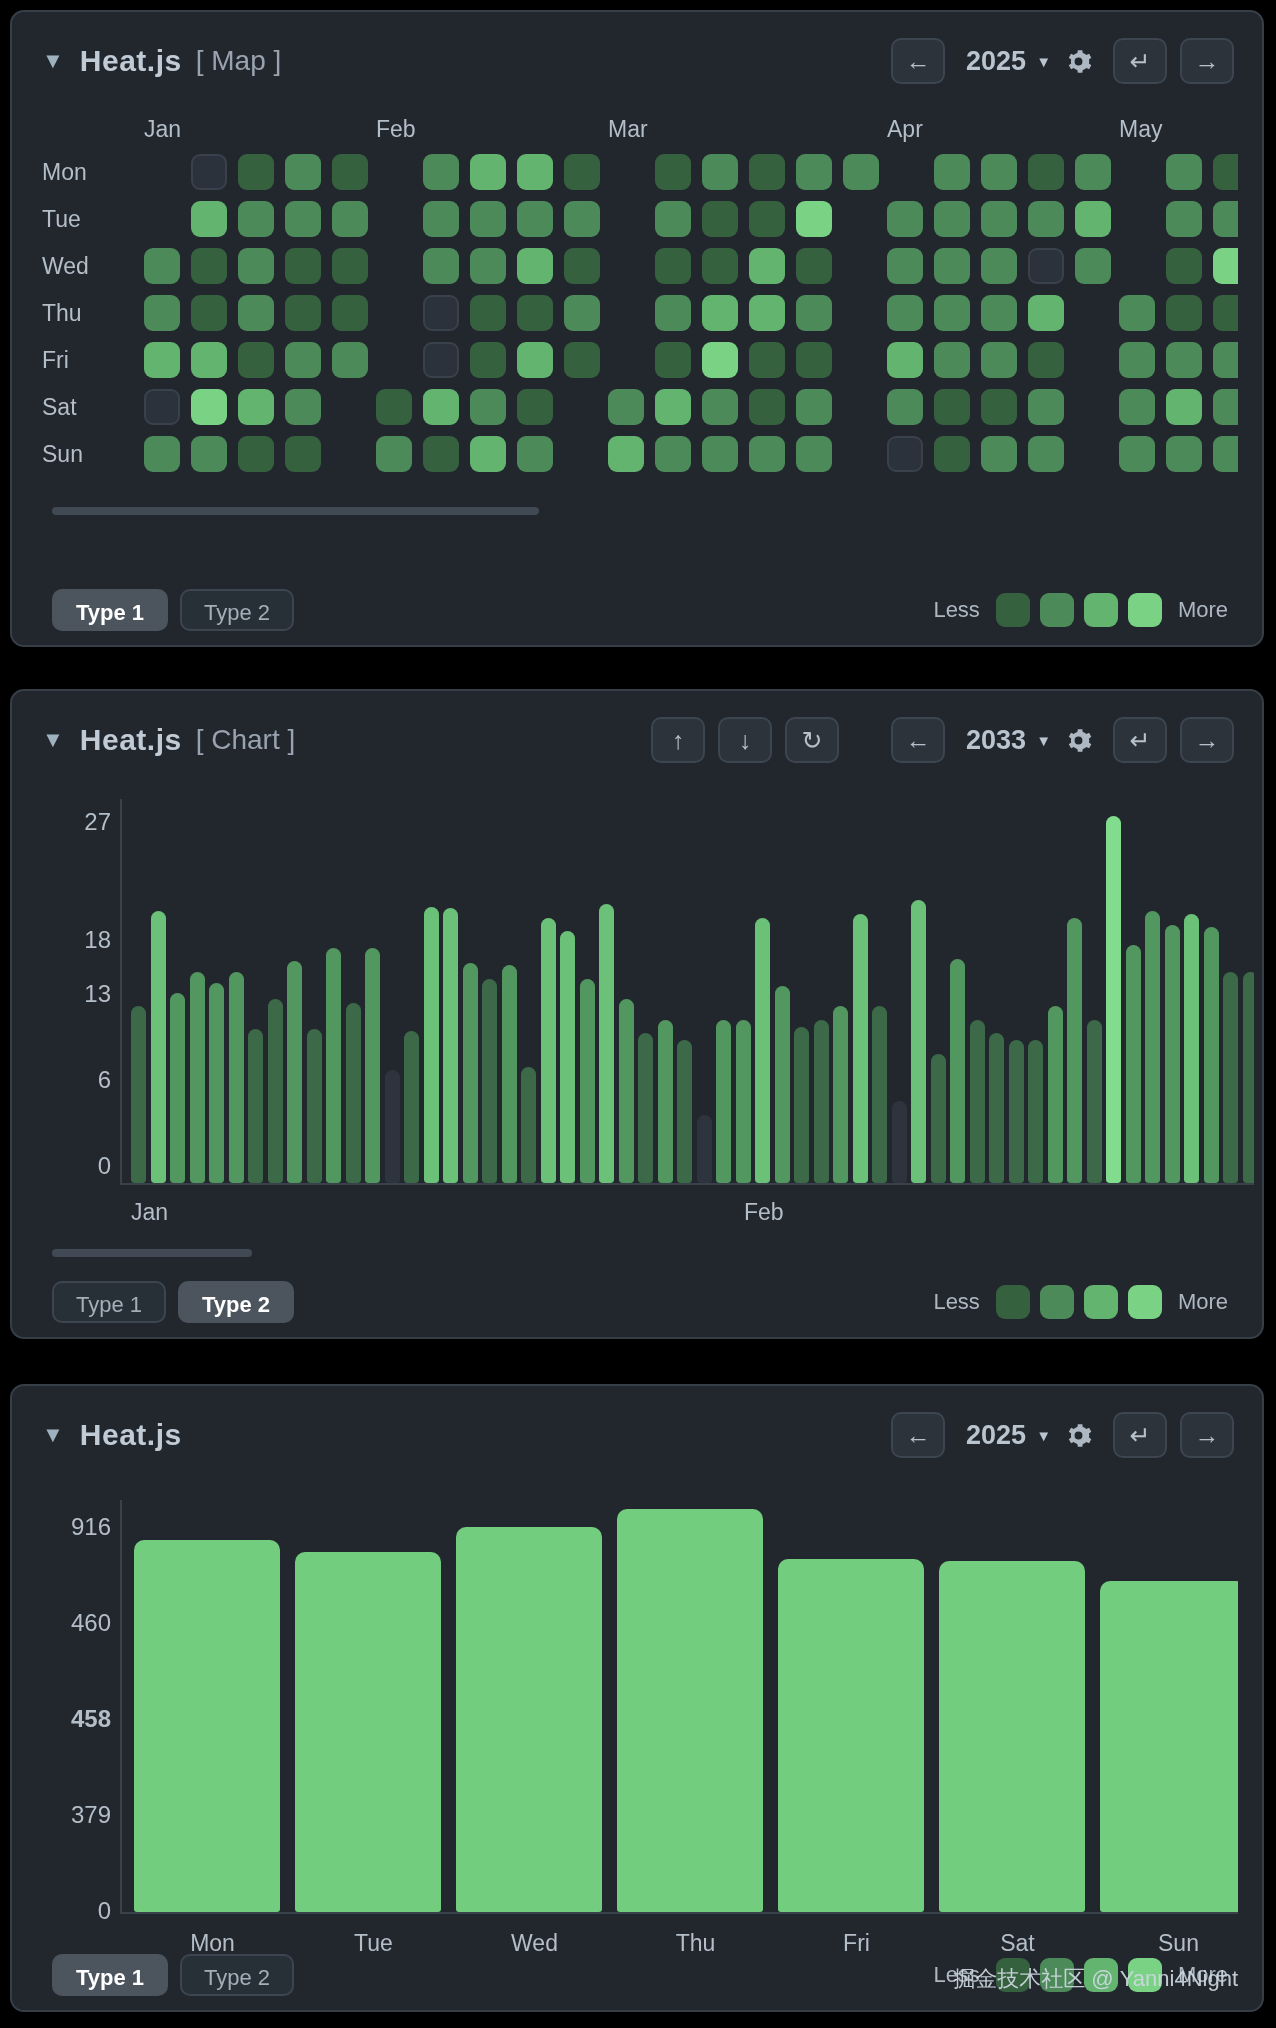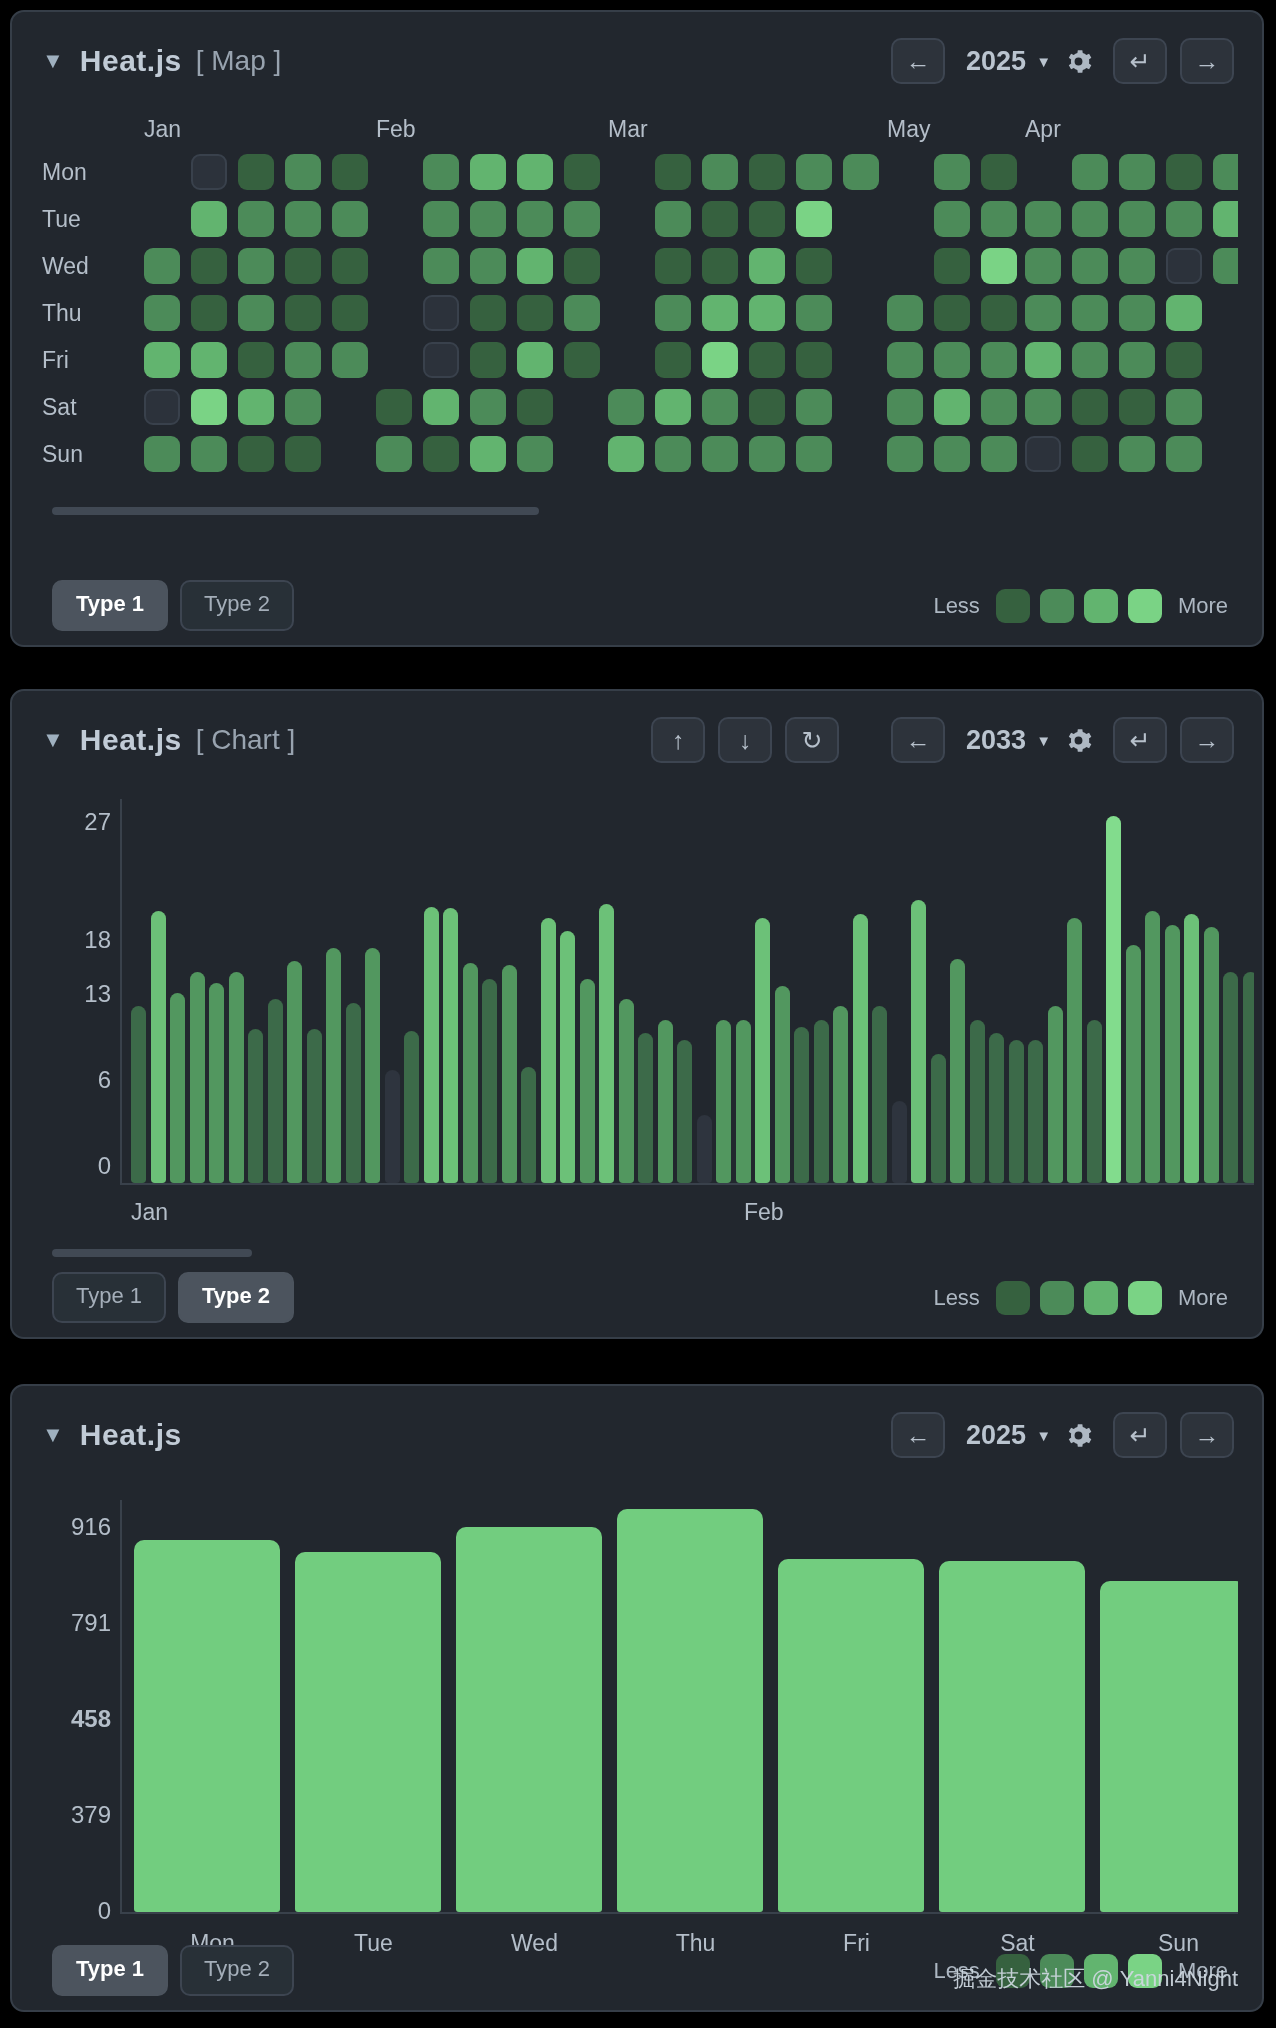--- a/index.html
+++ b/index.html
@@ -49,21 +49,21 @@
 
   .hscroll{height:8px;margin:24px 28px 0 40px;position:relative;}
   .thumb{position:absolute;top:0;left:0;height:8px;border-radius:4px;background:#414954;}
   .thumb-1{width:487px;}
   .thumb-2{width:200px;}
   .pdesc{margin:26px 28px 0 40px;font-size:23px;color:#adb7c2;}
 
   .pfoot{position:absolute;left:40px;right:34px;bottom:14px;display:flex;align-items:center;justify-content:space-between;}
   .tgroup{display:flex;gap:12px;}
   .tbtn{
-    padding:0 22px;height:51px;line-height:44px;border-radius:10px;font-size:22px;
+    padding:0 22px;height:42px;line-height:44px;border-radius:10px;font-size:22px;
     background:#283037;color:#a4aeb9;border:2px solid #3d4551;box-sizing:border-box;text-align:center;
   }
   .tbtn.active{background:#4c545e;color:#fff;font-weight:bold;border-color:#4c545e;}
   .legend{display:flex;align-items:center;gap:12px;font-size:22px;color:#adb7c2;margin-left:45px;}
   .swatches{display:flex;gap:10px;margin:0 4px;}
   .sw{width:34px;height:34px;border-radius:9px;}
 
   
   .chart2{position:relative;height:386px;margin:34px 8px 0 40px;}
   .yaxis{position:absolute;left:15px;top:0;width:44px;height:100%;}
@@ -260,20 +260,60 @@
             <div class="cell lv2"></div>
             <div class="cell none"></div>
             <div class="cell none"></div>
             <div class="cell none"></div>
             <div class="cell none"></div>
             <div class="cell none"></div>
             <div class="cell none"></div>
           </div>
         </div>
         <div class="hm-month">
+          <div class="hm-mlabel">Apr</div>
+          <div class="hm-grid">
+            <div class="cell none"></div>
+            <div class="cell lv2"></div>
+            <div class="cell lv2"></div>
+            <div class="cell lv2"></div>
+            <div class="cell lv3"></div>
+            <div class="cell lv2"></div>
+            <div class="cell lv0"></div>
+            <div class="cell lv2"></div>
+            <div class="cell lv2"></div>
+            <div class="cell lv2"></div>
+            <div class="cell lv2"></div>
+            <div class="cell lv2"></div>
+            <div class="cell lv1"></div>
+            <div class="cell lv1"></div>
+            <div class="cell lv2"></div>
+            <div class="cell lv2"></div>
+            <div class="cell lv2"></div>
+            <div class="cell lv2"></div>
+            <div class="cell lv2"></div>
+            <div class="cell lv1"></div>
+            <div class="cell lv2"></div>
+            <div class="cell lv1"></div>
+            <div class="cell lv2"></div>
+            <div class="cell lv0"></div>
+            <div class="cell lv3"></div>
+            <div class="cell lv1"></div>
+            <div class="cell lv2"></div>
+            <div class="cell lv2"></div>
+            <div class="cell lv2"></div>
+            <div class="cell lv3"></div>
+            <div class="cell lv2"></div>
+            <div class="cell none"></div>
+            <div class="cell none"></div>
+            <div class="cell none"></div>
+            <div class="cell none"></div>
+          </div>
+        </div>
+        <div class="hm-month">
           <div class="hm-mlabel">May</div>
           <div class="hm-grid">
             <div class="cell none"></div>
             <div class="cell none"></div>
             <div class="cell none"></div>
             <div class="cell lv2"></div>
             <div class="cell lv2"></div>
             <div class="cell lv2"></div>
             <div class="cell lv2"></div>
             <div class="cell lv2"></div>
@@ -283,60 +323,20 @@
             <div class="cell lv2"></div>
             <div class="cell lv3"></div>
             <div class="cell lv2"></div>
             <div class="cell lv1"></div>
             <div class="cell lv2"></div>
             <div class="cell lv4"></div>
             <div class="cell lv1"></div>
             <div class="cell lv2"></div>
             <div class="cell lv2"></div>
             <div class="cell lv2"></div>
-          </div>
-        </div>
-        <div class="hm-month">
-          <div class="hm-mlabel">Apr</div>
-          <div class="hm-grid">
-            <div class="cell none"></div>
-            <div class="cell lv2"></div>
-            <div class="cell lv2"></div>
-            <div class="cell lv2"></div>
-            <div class="cell lv3"></div>
-            <div class="cell lv2"></div>
-            <div class="cell lv0"></div>
-            <div class="cell lv2"></div>
-            <div class="cell lv2"></div>
-            <div class="cell lv2"></div>
-            <div class="cell lv2"></div>
-            <div class="cell lv2"></div>
-            <div class="cell lv1"></div>
-            <div class="cell lv1"></div>
-            <div class="cell lv2"></div>
-            <div class="cell lv2"></div>
-            <div class="cell lv2"></div>
-            <div class="cell lv2"></div>
-            <div class="cell lv2"></div>
-            <div class="cell lv1"></div>
-            <div class="cell lv2"></div>
-            <div class="cell lv1"></div>
-            <div class="cell lv2"></div>
-            <div class="cell lv0"></div>
-            <div class="cell lv3"></div>
-            <div class="cell lv1"></div>
-            <div class="cell lv2"></div>
-            <div class="cell lv2"></div>
-            <div class="cell lv2"></div>
-            <div class="cell lv3"></div>
-            <div class="cell lv2"></div>
-            <div class="cell none"></div>
-            <div class="cell none"></div>
-            <div class="cell none"></div>
-            <div class="cell none"></div>
           </div>
         </div>
       </div>
   </div>
 
   <div class="hscroll">
     <div class="thumb thumb-1"></div>
   </div>
 
 
@@ -510,21 +510,21 @@
         </div>
       <div class="navbtn">
           <span>→</span>
         </div>
     </div>
   </div>
 
   <div class="chart3">
     <div class="yaxis">
         <div class="ytick" style="top: 14px;">916</div>
-        <div class="ytick" style="top: 110px;">791</div>
+        <div class="ytick" style="top: 110px;">460</div>
         <div class="ytick" style="top: 206px; font-weight: bold;">458</div>
         <div class="ytick" style="top: 302px;">379</div>
         <div class="ytick" style="top: 398px;">0</div>
       </div>
     <div class="plot3">
         <div class="bar3" style="height: 372px;"></div>
         <div class="bar3" style="height: 360px;"></div>
         <div class="bar3" style="height: 385px;"></div>
         <div class="bar3" style="height: 403px;"></div>
         <div class="bar3" style="height: 353px;"></div>

